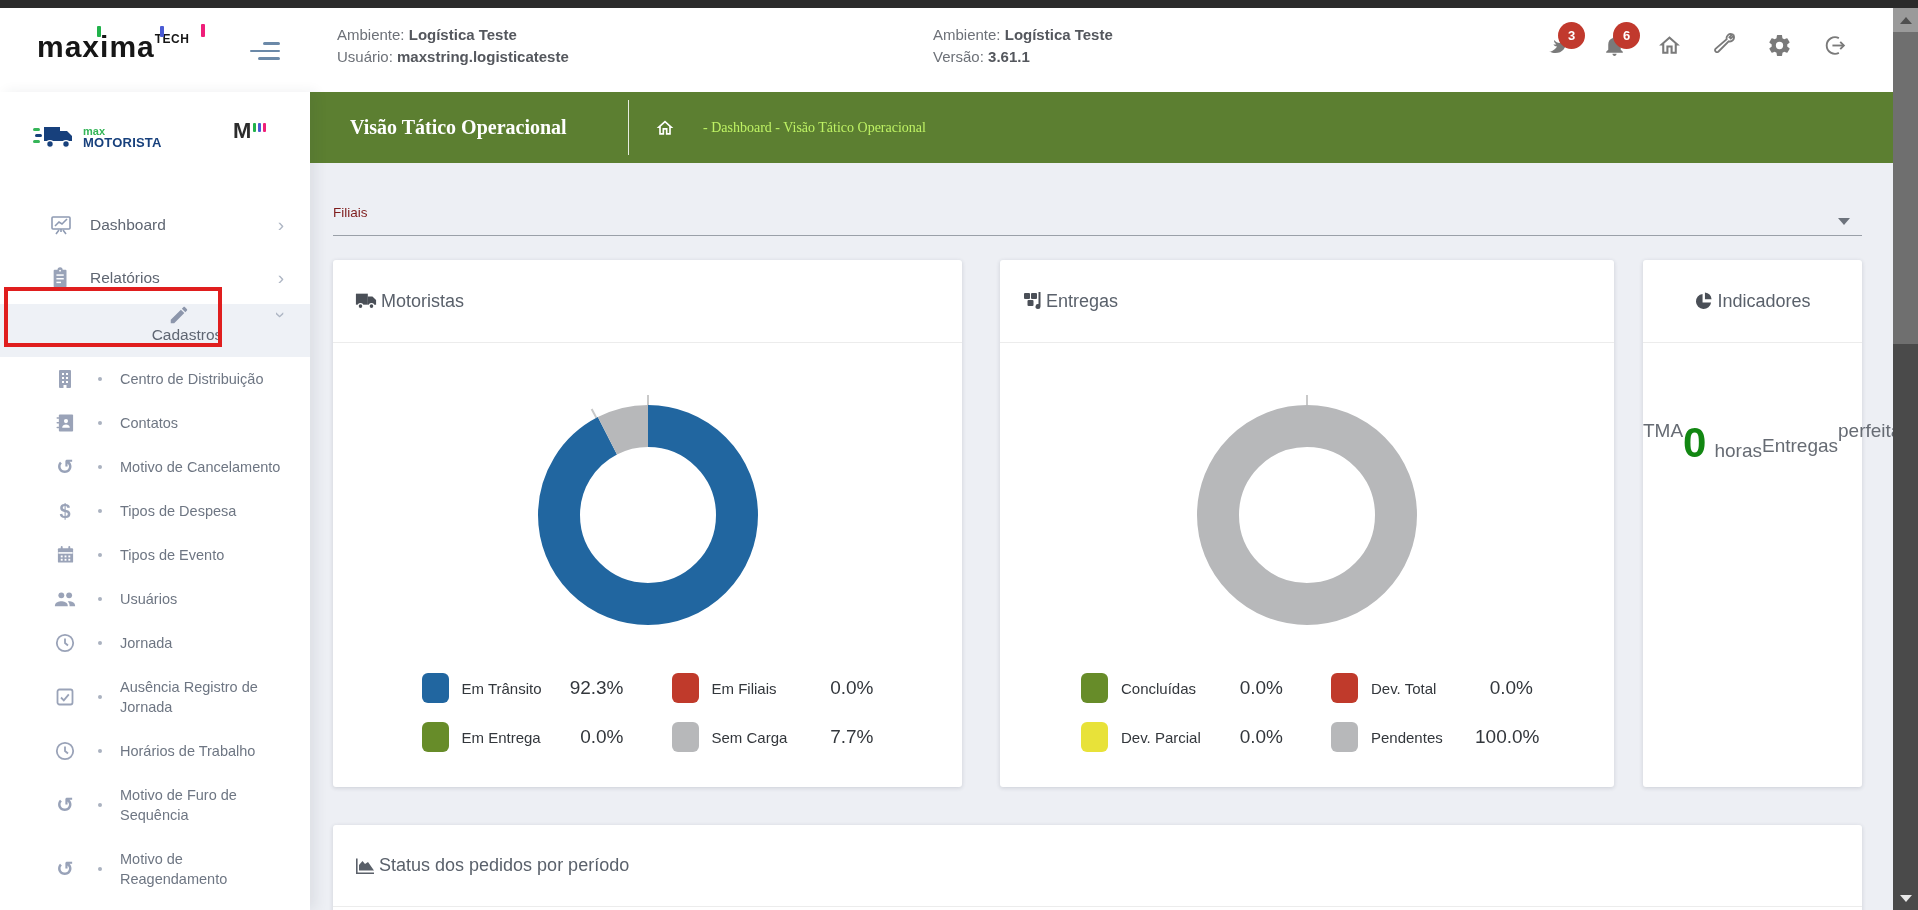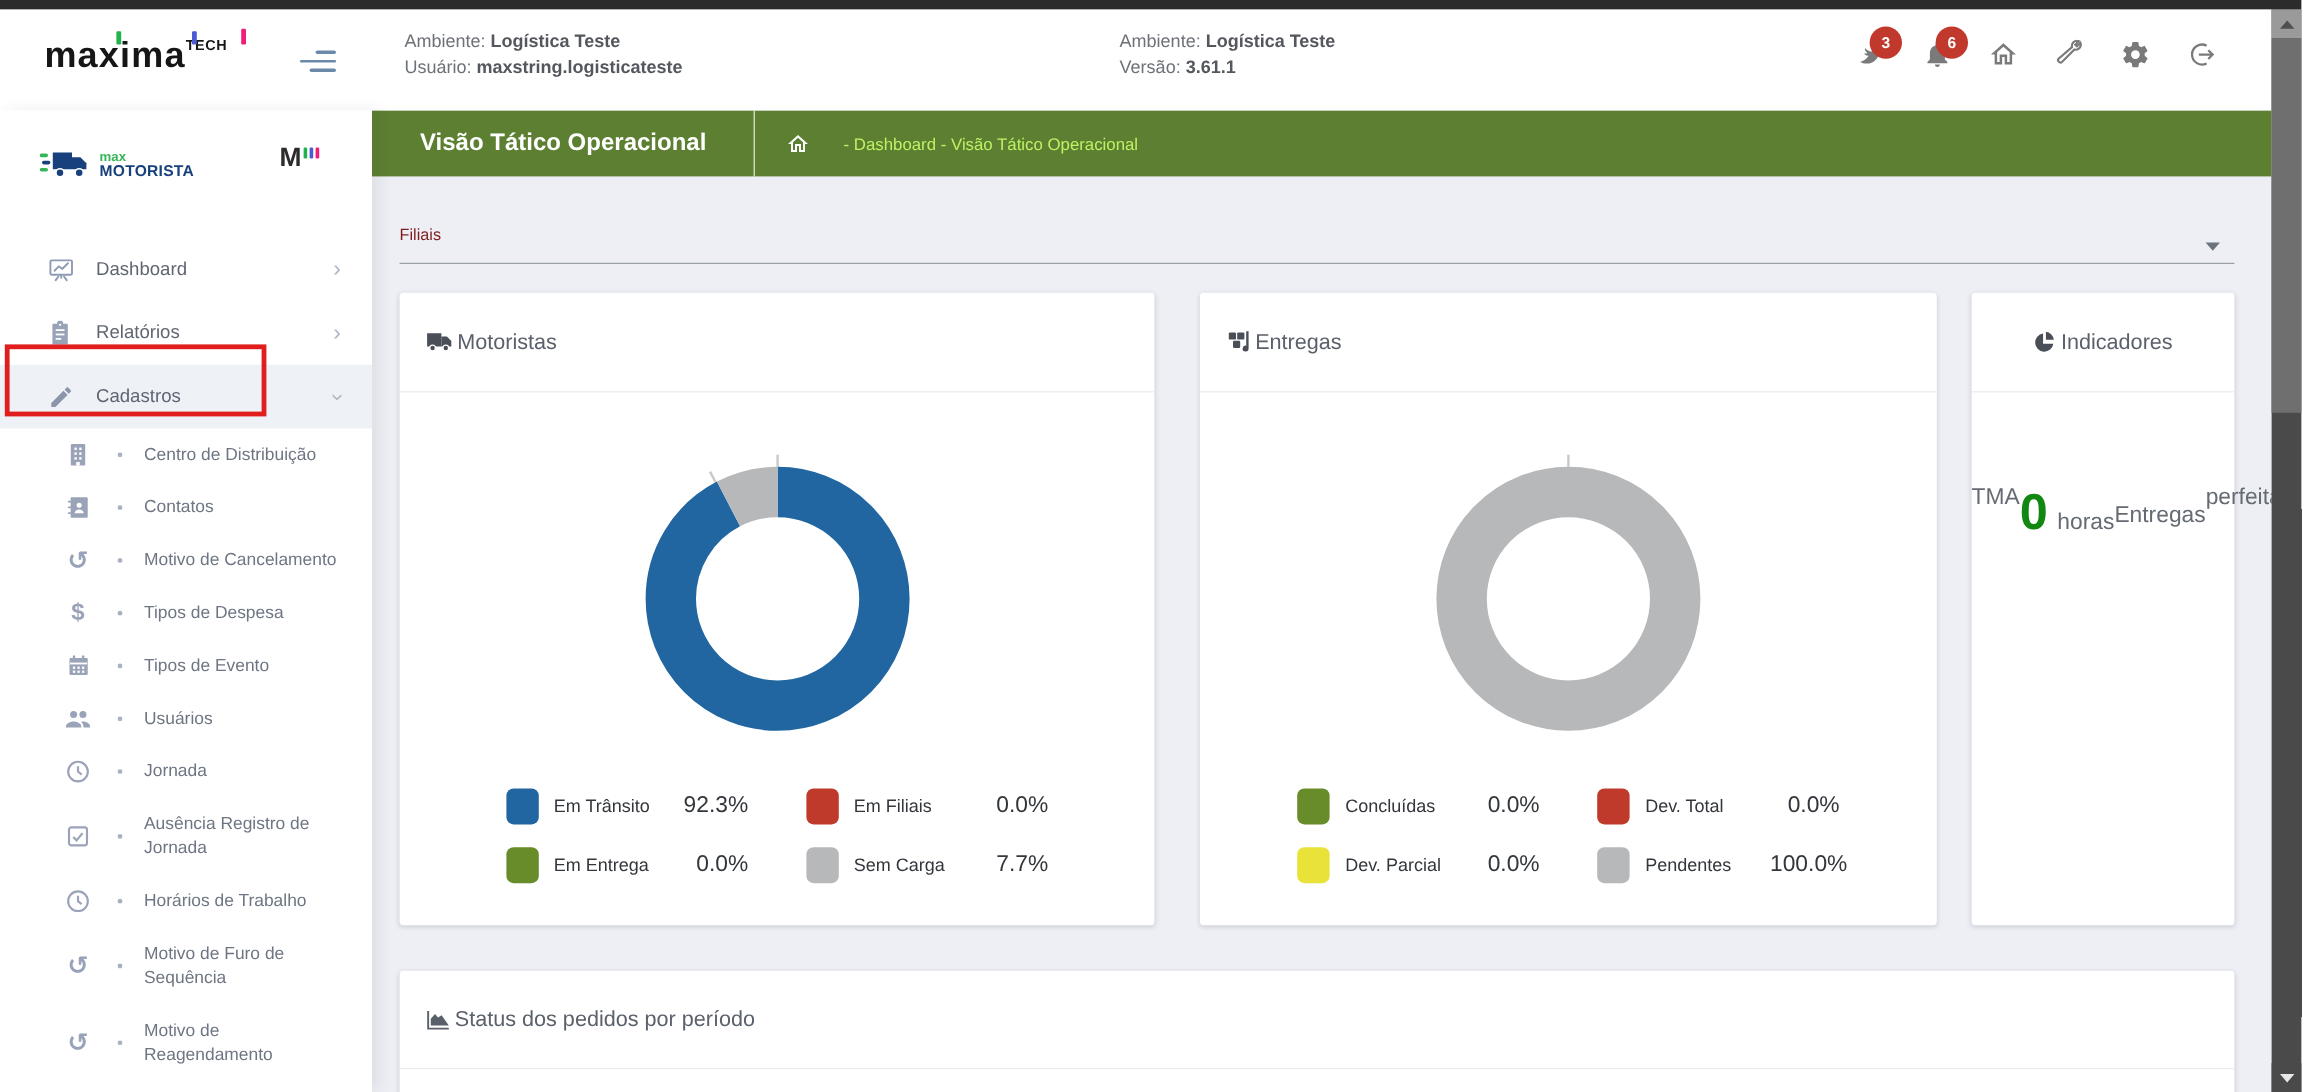--- a/index.html
+++ b/index.html
@@ -42,39 +42,39 @@
   #truck-logo { position:absolute; left:33px; top:12px; display:flex; align-items:center; gap:6px; cursor:pointer;}
   #truck-logo .txt { line-height:12px; }
   #truck-logo .txt .l1 { font-size:11px; color:#35b558; font-weight:bold; display:block;}
   #truck-logo .txt .l2 { font-size:13px; color:#17407c; font-weight:bold; display:block; letter-spacing:.2px;}
   #mini-logo { position:absolute; left:233px; top:10px; display:flex; gap:2px; align-items:flex-start; }
   #mini-logo .m { font-size:22px; font-weight:bold; color:#2c2c2c; line-height:22px;}
   #mini-logo i { width:3px; height:9px; margin-top:3px; display:inline-block; border-radius:1px;}
   #mini-logo i.g{ background:#21b24b;} #mini-logo i.b{ background:#4a5bd4;} #mini-logo i.p{ background:#ef1e79;}
 
   #menu { margin-top:18px; }
-  .mitem { position:relative; display:flex; align-items:center; height:53px; padding-left:38px; cursor:pointer; }
+  .mitem { position:relative; display:flex; align-items:center; height:53px; padding-left:48px; cursor:pointer; }
   .mitem .micon { width:26px; display:flex; justify-content:center; }
   .mitem .mlabel { margin-left:16px; font-size:15.5px; color:#5f6672; }
   .mitem .chev { position:absolute; right:26px; color:#aeb6c4; font-size:19px; }
-  .mitem.active { background:#eef1f6; }
+  .mitem.active { background:#eef1f6;flex-direction:column; }
   .chev-down { transform:rotate(90deg); display:inline-block; }
 
   .sitem { display:flex; align-items:center; padding:12px 24px 12px 52px; cursor:pointer; }
   .sitem .sicon { width:26px; display:flex; justify-content:center; flex:none; color:#98a2b8;}
   .sitem .dot { width:4px; height:4px; background:#aab2c0; border-radius:50%; margin-left:20px; flex:none;}
   .sitem .slabel { margin-left:18px; font-size:14.5px; color:#6e7683; line-height:20px; max-width:165px;}
   .undo-glyph { font-family:"DejaVu Sans",sans-serif; font-size:21px; font-weight:bold; color:#98a2b8; line-height:20px;}
 
   #annotation-box { position:absolute; left:4px; top:195px; width:218px; height:60px;
     border:4px solid #e01e1e; z-index:9; pointer-events:none; }
 
   
   #main { position:absolute; left:310px; top:92px; width:1583px; height:818px; background:#edeff4; overflow:hidden;}
-  #green-header { height:55px; background:#5c7f31; display:flex; align-items:center; }
+  #green-header { height:71px; background:#5c7f31; display:flex; align-items:center;font-family:Liberation Serif, serif; }
   #page-title { color:#fff; font-size:20px; font-weight:bold; padding-left:40px; width:318px; }
   #gh-divider { width:1px; height:55px; background:rgba(255,255,255,.85); }
   #gh-home { margin-left:26px; display:flex; }
   #breadcrumb { color:#bef264; font-size:14px; margin-left:28px; }
 
   #content { padding:0 31px 0 23px; }
   #filiais { margin-top:40px; position:relative; border-bottom:1px solid #9aa0a8; padding-bottom:14px; cursor:pointer;}
   #filiais .flabel { font-size:13.5px; color:#7f1d1d; }
   #filiais .arrow { position:absolute; right:12px; bottom:10px; width:0; height:0;
     border-left:6px solid transparent; border-right:6px solid transparent; border-top:7px solid #6d737c; }

